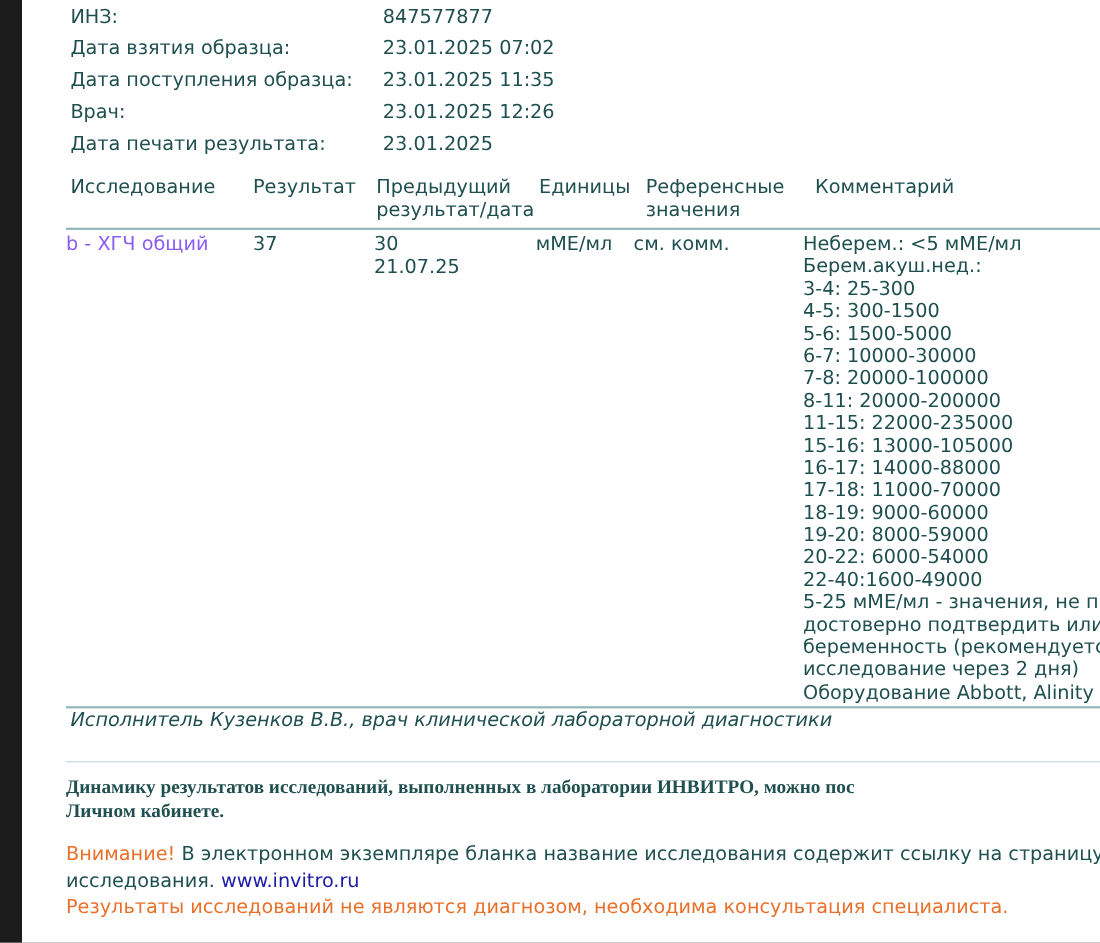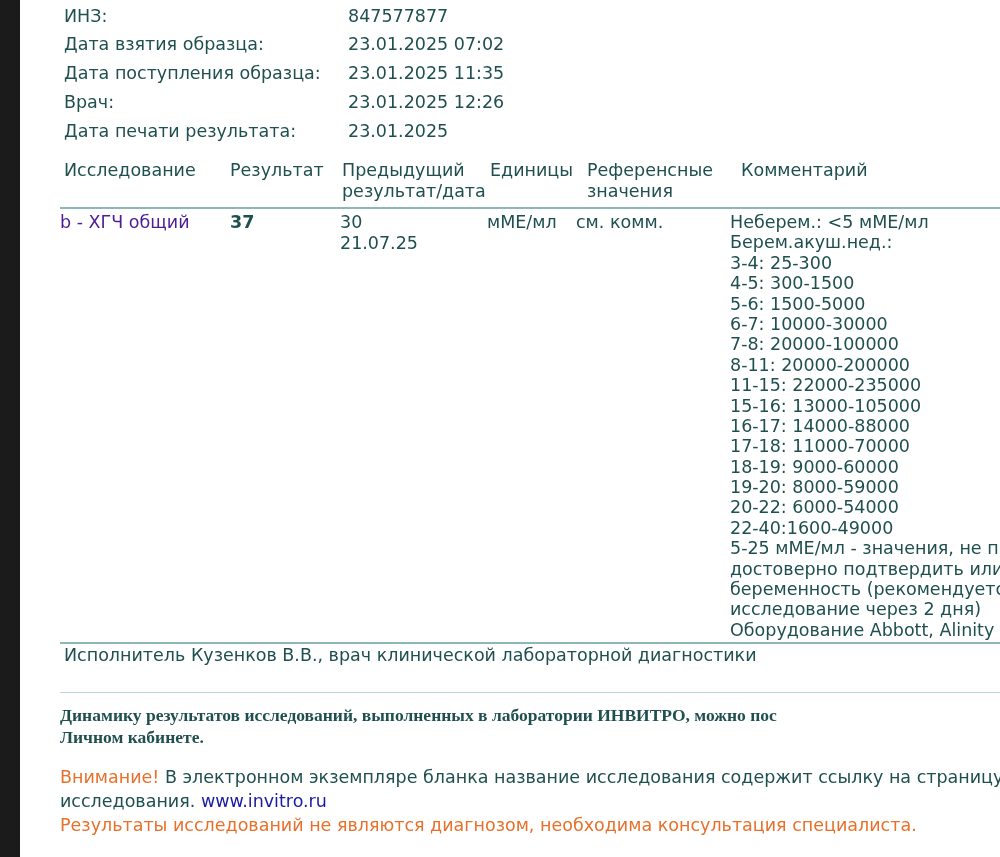--- a/index.html
+++ b/index.html
@@ -22,24 +22,24 @@
   .meta-value { position: absolute; left: 284px; }
   .th {
     position: absolute; top: 160px; font-size: 17.5px; line-height: 21px; white-space: nowrap;
   }
   .hr-teal {
     position: absolute; height: 2px; background: #8fb7b8;
   }
   .td {
     position: absolute; top: 212px; font-size: 17.5px; line-height: 21px; white-space: nowrap;
   }
-  .test-link { color: #4c1d95; text-decoration: none; }
-  .result-val { font-weight: bold; color: #1f4f4f; }
+  .test-link { color: #8b5cf6; text-decoration: none; }
+  .result-val { font-weight: normal; color: #1f4f4f; }
   .comment-line { display: block; height: 20.4px; line-height: 20.4px; }
-  .executor { position: absolute; left: 44px; top: 645px; font-size: 17.5px; white-space: nowrap; }
+  .executor { position: absolute; left: 44px; top: 645px; font-size: 17.5px; white-space: nowrap; font-style: italic; }
   .bold-note {
     position: absolute; left: 40px; top: 704px; font-size: 17.5px; font-weight: bold;
     line-height: 22px; white-space: nowrap; color: #1f4f4f; font-family: Liberation Serif, serif;
   }
   .warn-block {
     position: absolute; left: 40px; top: 765px; font-size: 17.5px; line-height: 24px; white-space: nowrap;
   }
   .warn-label { color: #e8702a; text-align: right; }
   .warn-text { color: #1f4f4f; }
   .invitro-link { color: #1a1aa6; text-decoration: none; }

